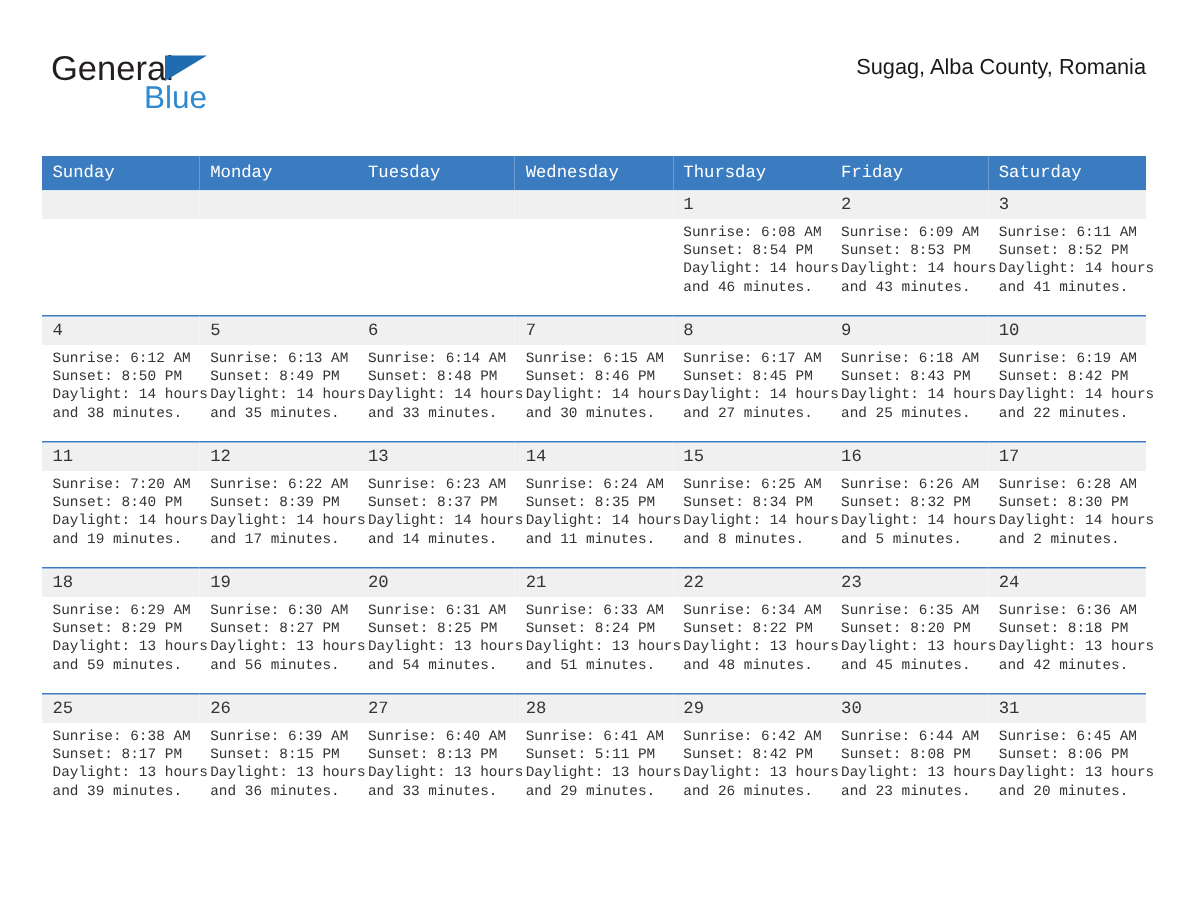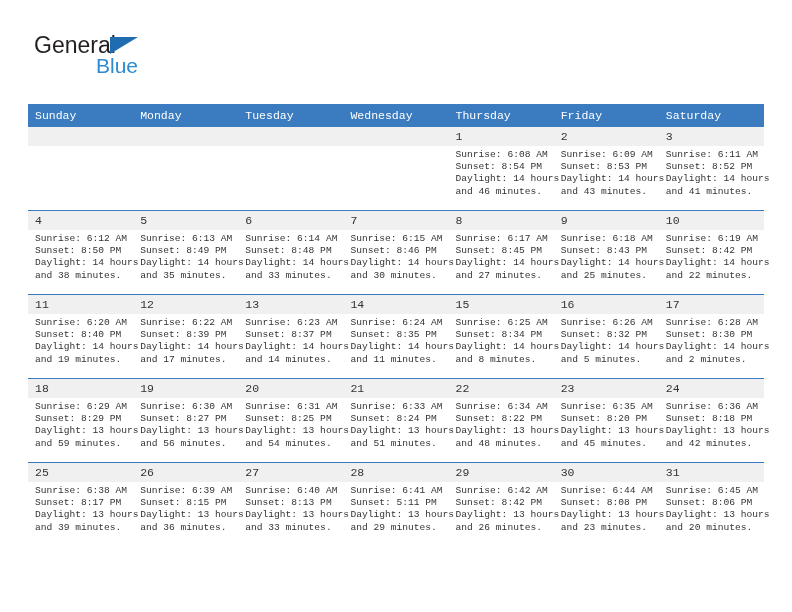--- a/index.html
+++ b/index.html
@@ -153,20 +153,21 @@
 
   <div class="header">
 
     <div class="brand">
       <span class="brand-general">General</span>
       <span class="brand-triangle"></span>
       <span class="brand-blue">Blue</span>
     </div>
 
     <div class="title-wrap">
+      <div class="cal-subtitle">Sugag, Alba County, Romania</div>
     </div>
 
   </div>
 
   <table class="calendar">
     <thead>
       <tr>
         <th>Sunday</th>
         <th>Monday</th>
         <th>Tuesday</th>
@@ -309,21 +310,21 @@
                 <div>and 22 minutes.</div>
               </div>
             </div>
           </td>
         </tr>
         <tr class="week-row">
           <td>
             <div class="cell-inner">
               <div class="daynum-band">11</div>
               <div class="cell-body">
-                <div>Sunrise: 6:20 AM</div>
+                <div>Sunrise: 7:20 AM</div>
                 <div>Sunset: 8:40 PM</div>
                 <div>Daylight: 14 hours</div>
                 <div>and 19 minutes.</div>
               </div>
             </div>
           </td>
           <td>
             <div class="cell-inner">
               <div class="daynum-band">12</div>
               <div class="cell-body">

